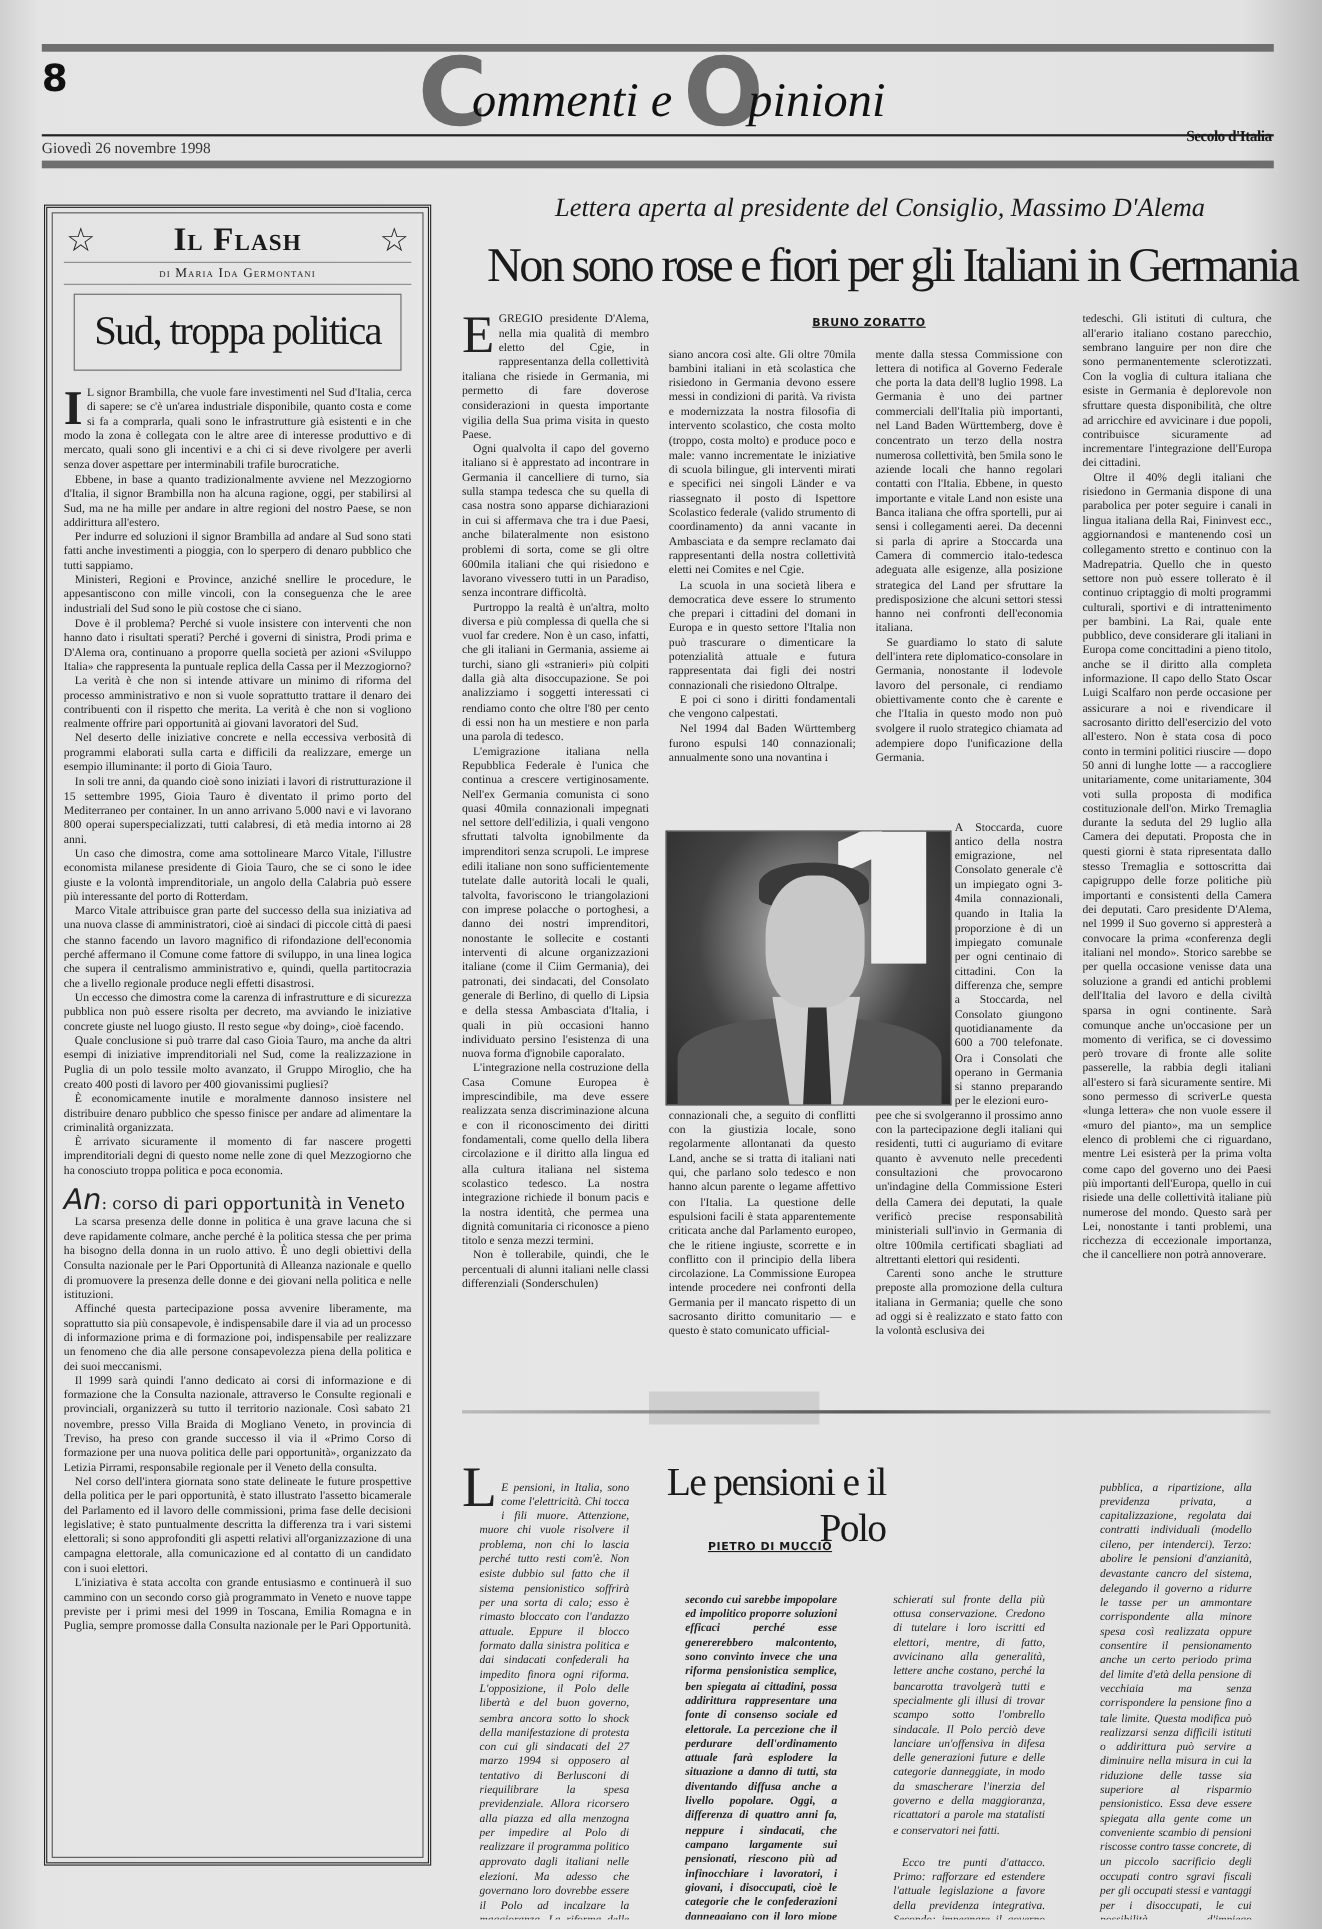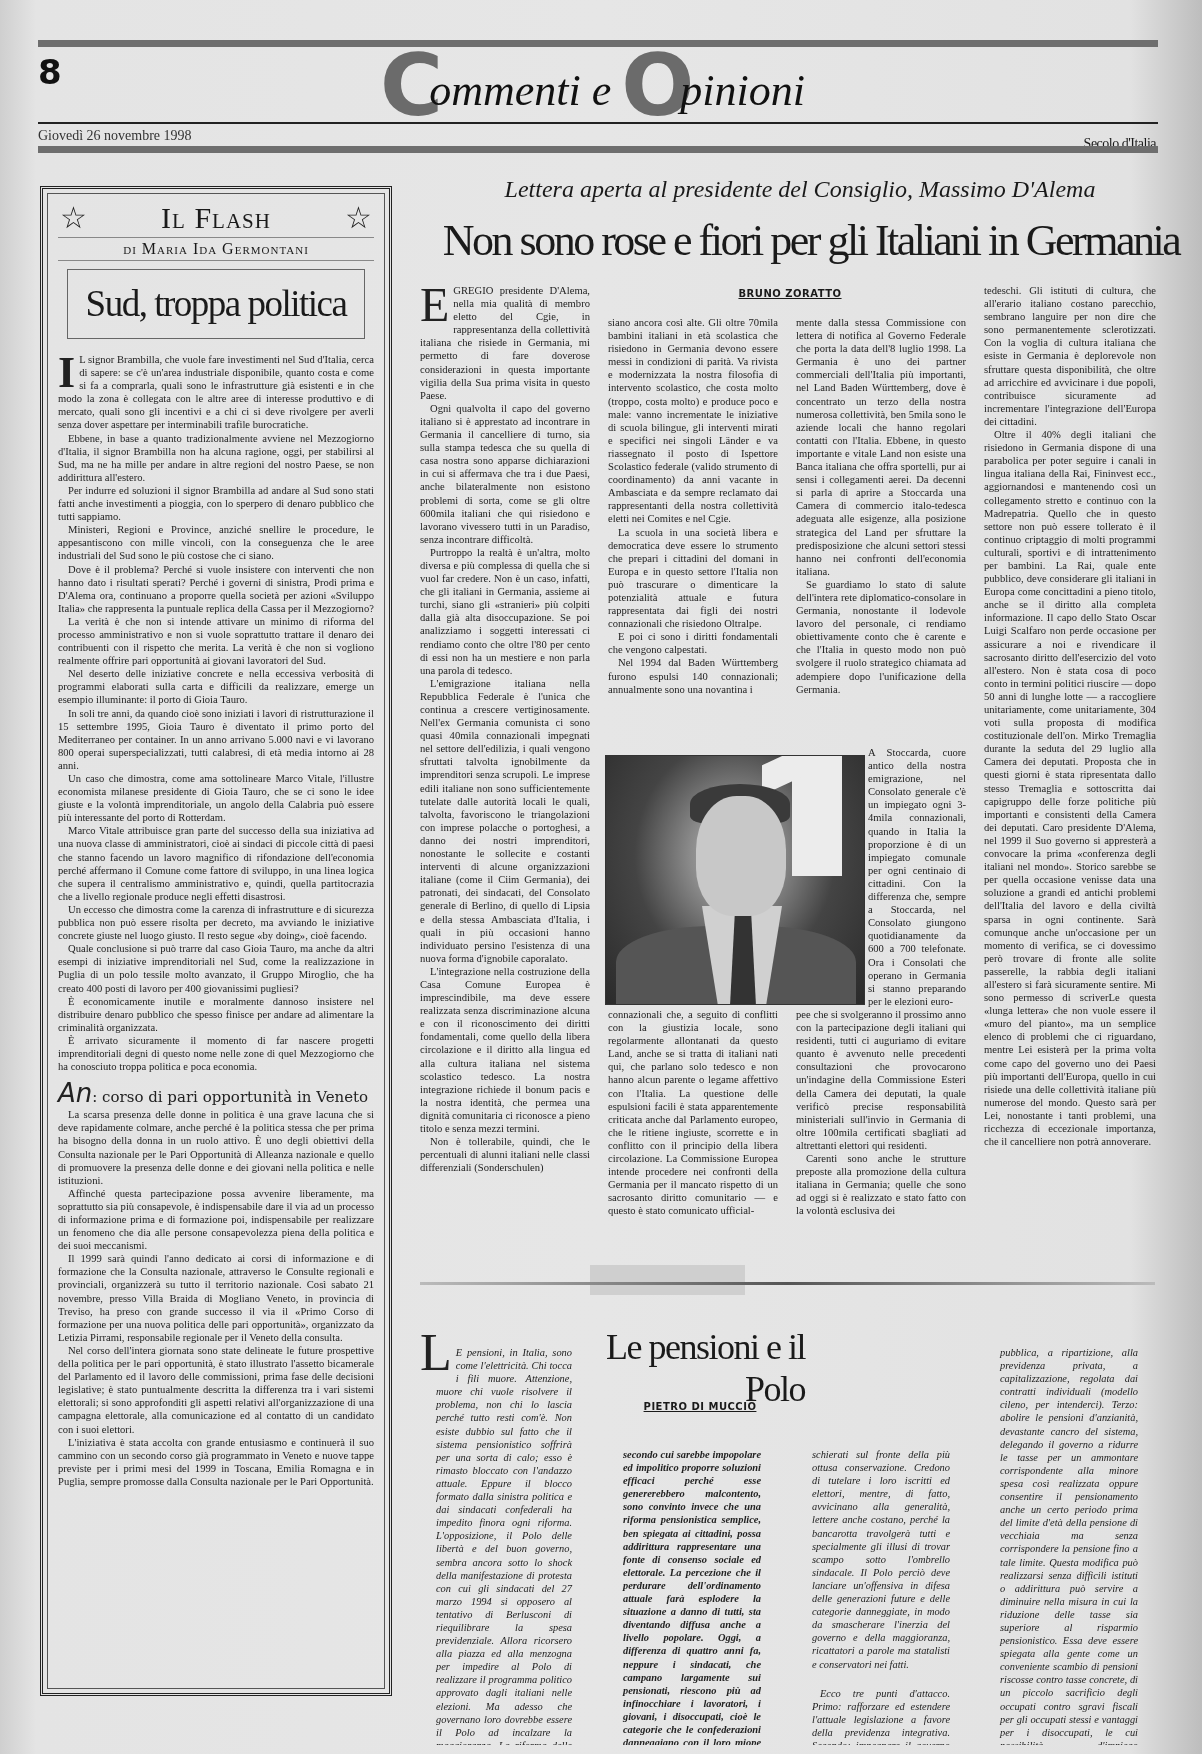--- a/index.html
+++ b/index.html
@@ -15,32 +15,32 @@
     background:linear-gradient(90deg,#cfcfcf 0,#e4e4e4 3%,#e6e6e6 50%,#e2e2e2 94%,#bdbdbd 100%);
   }
   
   .rule-thick { position:absolute; left:38px; width:1120px; height:7px; background:#6e6e6e; }
   .rule-thin { position:absolute; left:38px; width:1120px; height:2px; background:#222; }
   .page-num { position:absolute; left:38px; top:52px; font-family:"DejaVu Sans", sans-serif; font-weight:bold; font-size:34px; color:#111; }
   .masthead { position:absolute; left:380px; top:44px; height:80px; display:flex; align-items:flex-end; font-style:italic; font-size:44px; color:#111; }
   .big-letter { font-style:normal; font-family:"DejaVu Sans", sans-serif; font-weight:bold; font-size:86px; color:#6b6b6b; line-height:0.9; margin-right:-14px; position:relative; z-index:0; }
   .mast-word { position:relative; z-index:1; margin-bottom:8px; }
   .dateline { position:absolute; left:38px; top:128px; font-size:14px; color:#333; }
-  .paper-name { position:absolute; right:46px; top:136px; font-size:14px; font-weight:normal; letter-spacing:-0.5px; }
+  .paper-name { position:absolute; right:46px; top:117px; font-size:14px; font-weight:bold; letter-spacing:-0.5px; }
 
   
   .flash-box {
     position:absolute; left:40px; top:186px; width:352px; height:1510px;
     border:3px double #222; padding:4px; box-sizing:border-box;
   }
   .flash-inner { border:1px solid #555; height:100%; box-sizing:border-box; position:relative; }
   .flash-head { display:flex; justify-content:space-between; align-items:center; padding:6px 12px 0; }
   .star { font-size:30px; color:#222; }
-  .flash-title { font-size:30px; font-variant:small-caps; letter-spacing:1px; }
-  .flash-by { text-align:center; font-size:16px; font-variant:small-caps; letter-spacing:1px; border-top:1px solid #888; border-bottom:1px solid #888; margin:2px 10px 0; padding:2px 0; }
+  .flash-title { font-size:30px; font-variant:small-caps; letter-spacing:1px;font-weight:bold; }
+  .flash-by { text-align:center; font-size:12px; font-variant:small-caps; letter-spacing:1px; border-top:1px solid #888; border-bottom:1px solid #888; margin:2px 10px 0; padding:2px 0; }
   .flash-headline-box { margin:8px 19px 0; border:1px solid #666; padding:12px 16px; text-align:center; }
   .flash-headline { font-family:"Liberation Serif", serif; font-size:37px; line-height:44px; letter-spacing:-1.5px; }
   .body-text { font-size:10.6px; line-height:13.1px; text-align:justify; color:#222; }
   .flash-body { padding:14px 10px 0; }
   .drop-cap { float:left; font-size:44px; line-height:36px; margin:2px 4px 0 0; font-weight:bold; }
   .body-text p { margin:0; text-indent:10px; }
   .body-text p.first { text-indent:0; }
   .subhead { font-family:"DejaVu Serif", serif; font-weight:normal; font-size:15px; margin:14px 0 4px; }
   .subhead .cap { font-size:26px; font-style:italic; font-family:"DejaVu Sans", sans-serif; }
 

